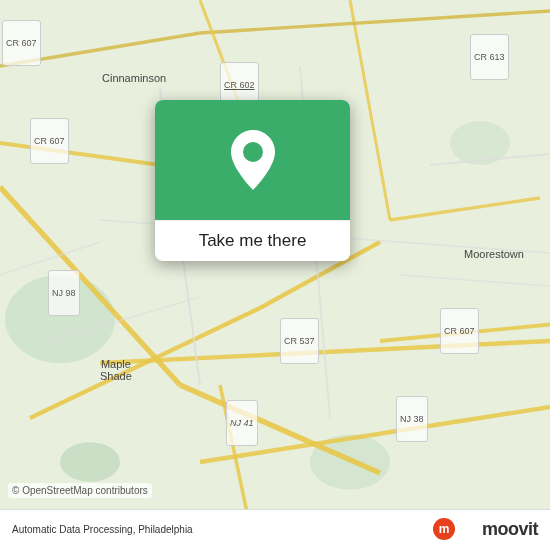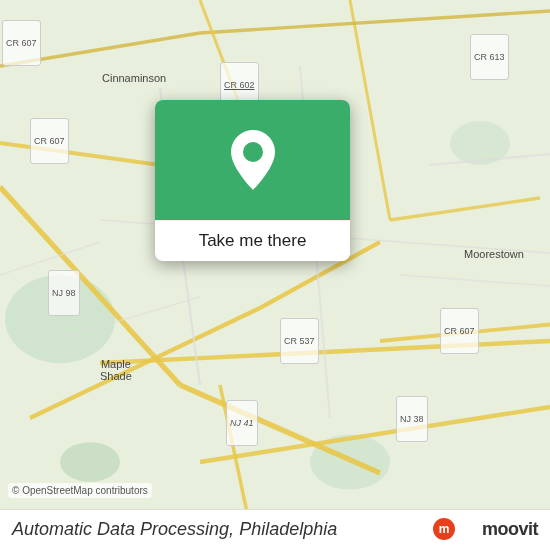--- a/index.html
+++ b/index.html
@@ -75,24 +75,23 @@
       background: white;
       padding: 8px 12px 10px 12px;
       border-top: 1px solid #ddd;
       display: flex;
       align-items: center;
       justify-content: space-between;
       z-index: 20;
     }
 
     .bottom-bar-text {
-      font-size: 18px;
+      font-size: 10px;
       color: #333;
       font-weight: 500;
-      font-style: italic;
     }
 
     .moovit-logo {
       display: flex;
       align-items: center;
       gap: 4px;
     }
 
     .moovit-text {
       font-size: 18px;

